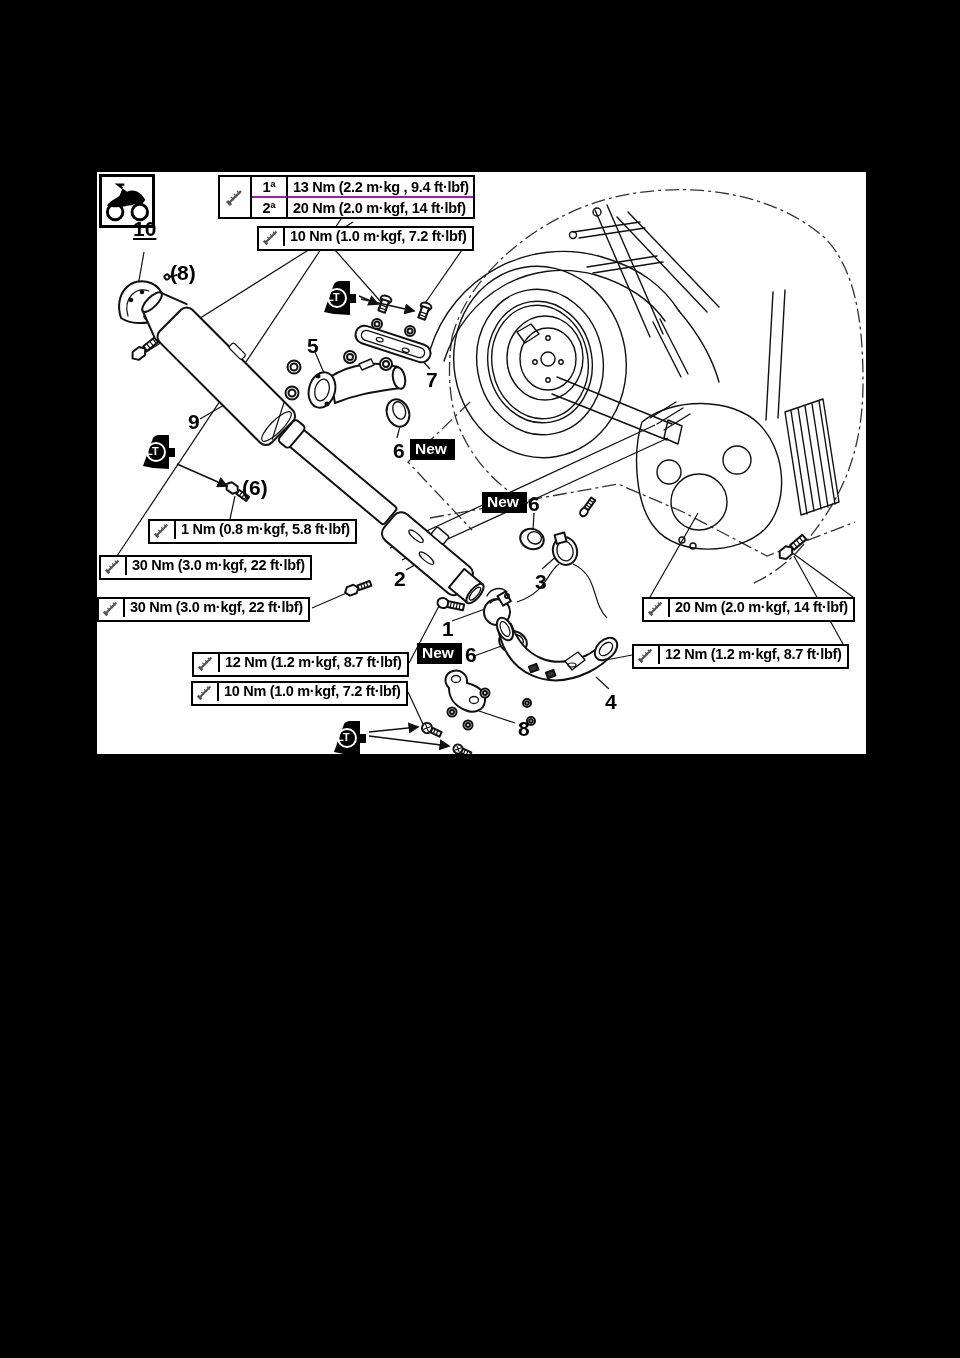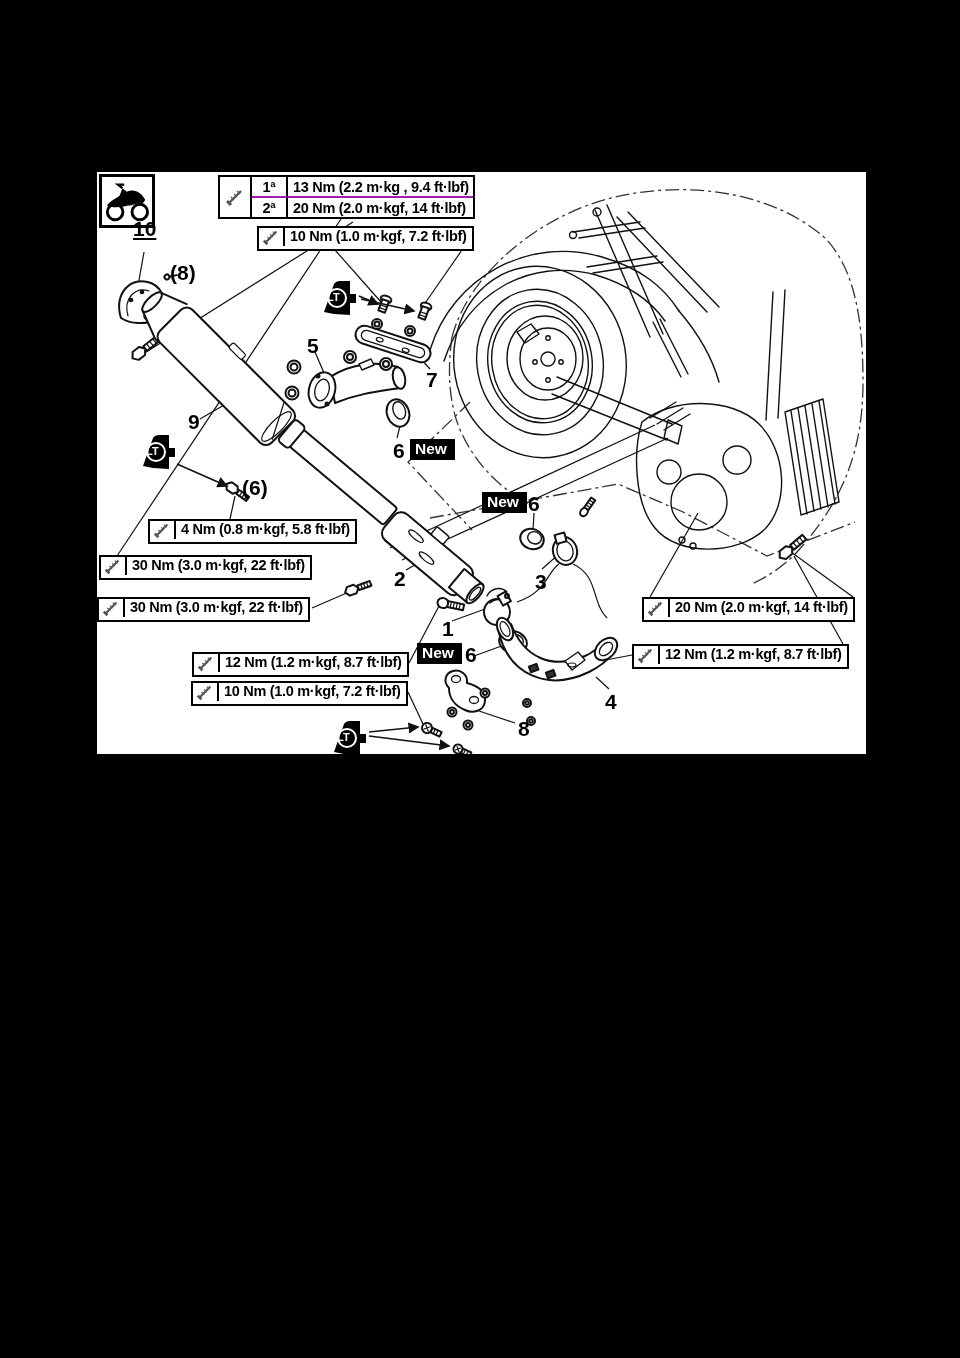--- a/index.html
+++ b/index.html
@@ -384,21 +384,21 @@
     </div>
 
     <div class="tq" style="left:51px;top:347px;">
       <span class="ic">
         <svg width="18" height="18" viewBox="0 0 20 20">
             <path d="M2,14 L6,18" stroke="#555" stroke-width="3"></path>
             <path d="M4,16 L16,4" stroke="#555" stroke-width="2.4"></path>
             <path d="M6,10 l3,3 M9,7 l3,3 M12,4 l3,3" stroke="#555" stroke-width="1.2"></path>
           </svg>
       </span>
-      <span class="tx">4 Nm (0.8 m·kgf, 5.8 ft·lbf)</span>
+      <span class="tx">1 Nm (0.8 m·kgf, 5.8 ft·lbf)</span>
     </div>
 
     <div class="tq" style="left:2px;top:383px;">
       <span class="ic">
         <svg width="18" height="18" viewBox="0 0 20 20">
             <path d="M2,14 L6,18" stroke="#555" stroke-width="3"></path>
             <path d="M4,16 L16,4" stroke="#555" stroke-width="2.4"></path>
             <path d="M6,10 l3,3 M9,7 l3,3 M12,4 l3,3" stroke="#555" stroke-width="1.2"></path>
           </svg>
       </span>

